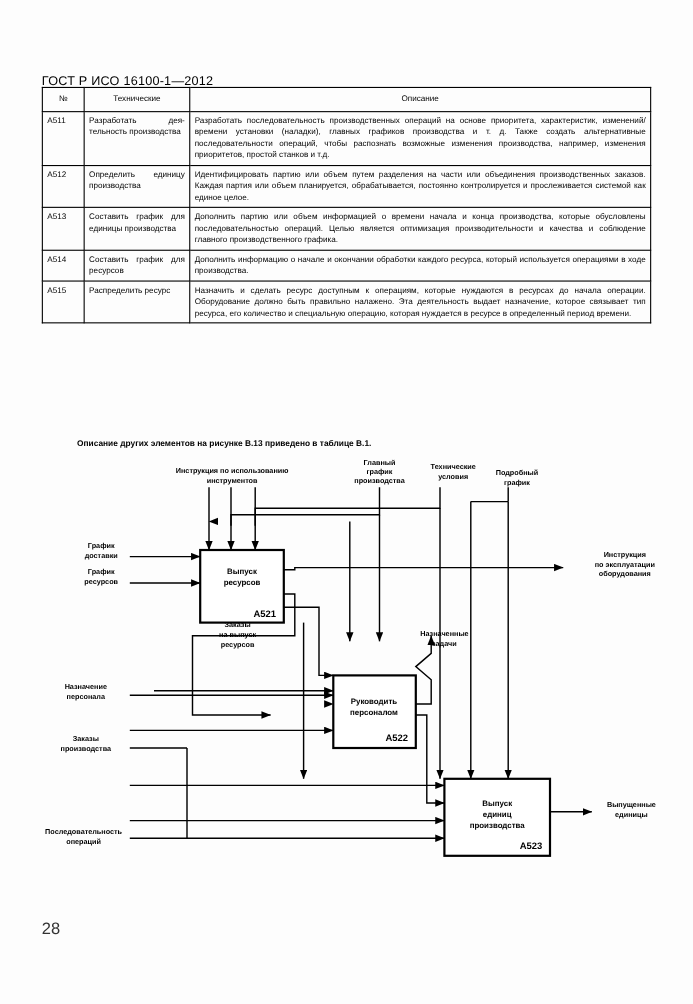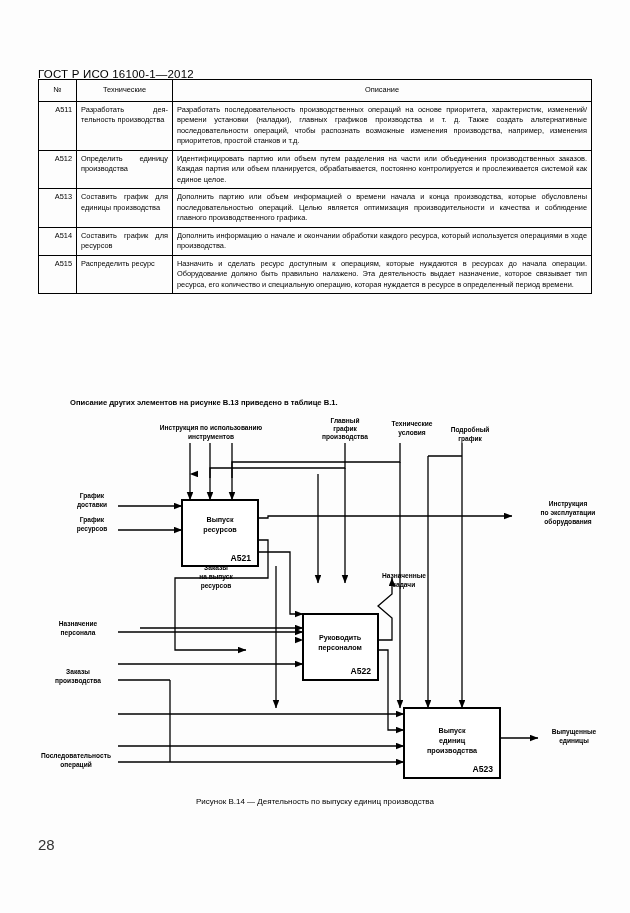--- a/index.html
+++ b/index.html
@@ -54,21 +54,21 @@
     font-weight: normal;
     font-size: 7.4px;
     padding-top: 5px;
     padding-bottom: 5px;
     vertical-align: middle;
   }
   .col-num { width: 38px; }
   .col-act { width: 96px; }
   .col-desc { width: auto; }
   td.c-num {
-    text-align: right;
+    text-align: left;
     padding-top: 4px;
   }
   td.c-act { text-align: justify; }
   td.c-desc { text-align: justify; }
 
   .note-line {
     position: absolute;
     left: 70px;
     top: 398px;
     font-size: 7.6px;
@@ -268,16 +268,15 @@
         <text x="568" y="88">Инструкция</text>
         <text x="568" y="97">по эксплуатации</text>
         <text x="568" y="106">оборудования</text>
 
         <text x="574" y="316">Выпущенные</text>
         <text x="574" y="325">единицы</text>
       </g>
     </svg>
   </div>
 
-  <div class="fig-caption">Рисунок В.14 — Деятельность по выпуску единиц производства</div>
   <div class="page-num">28</div>
 
 </div>
 
 </body></html>

